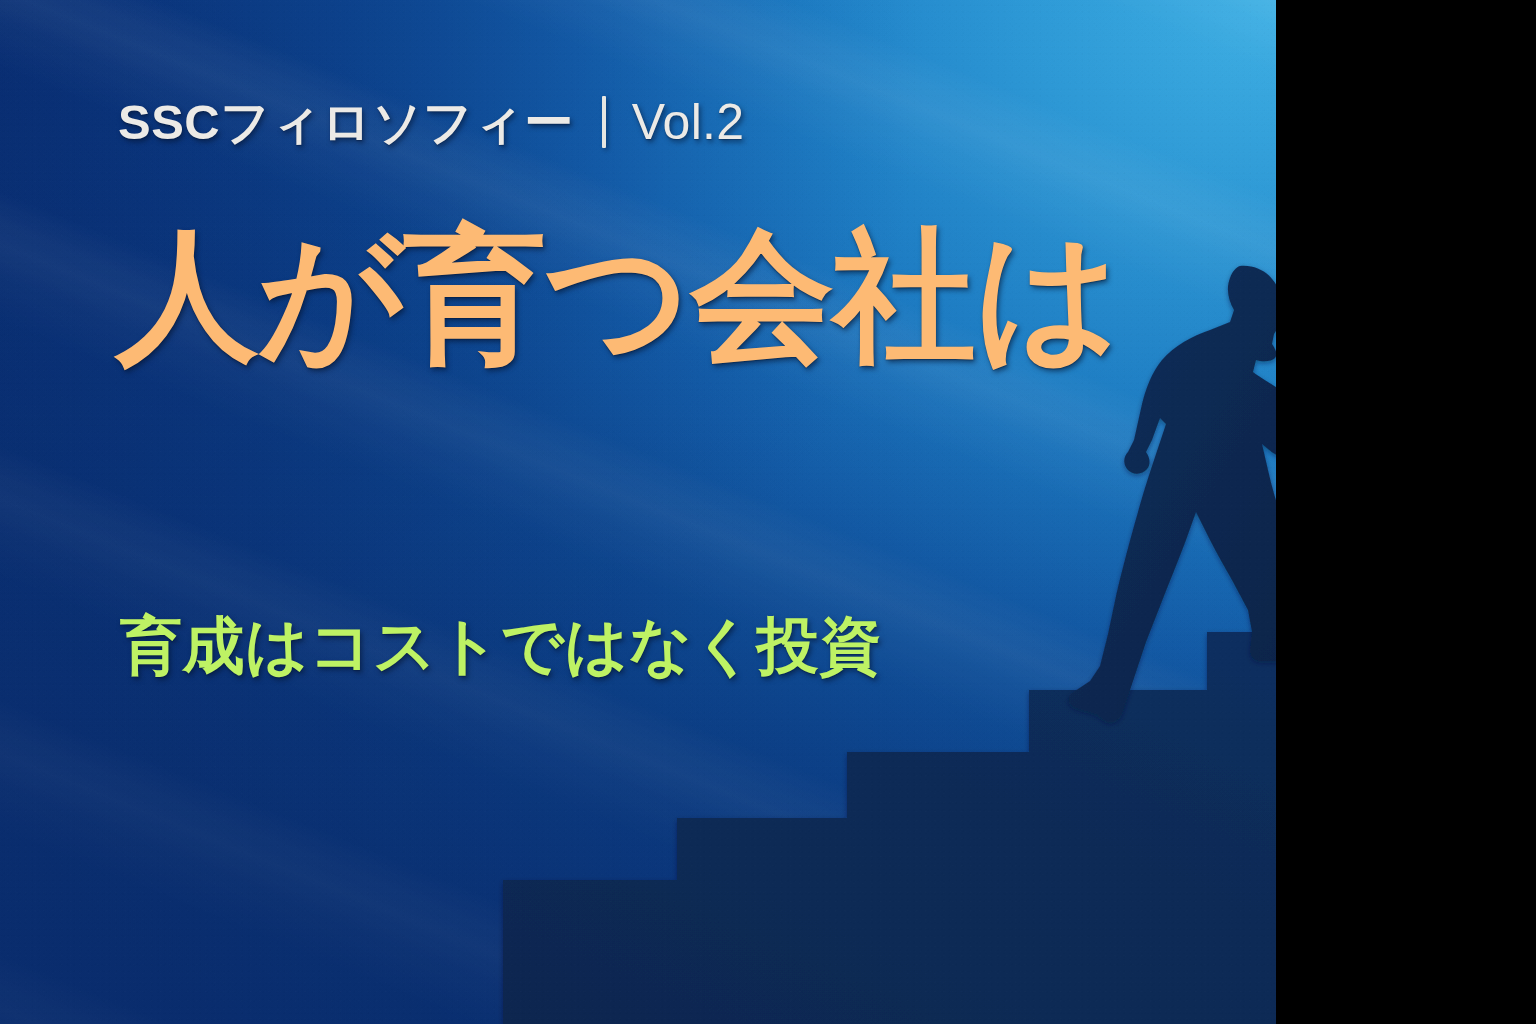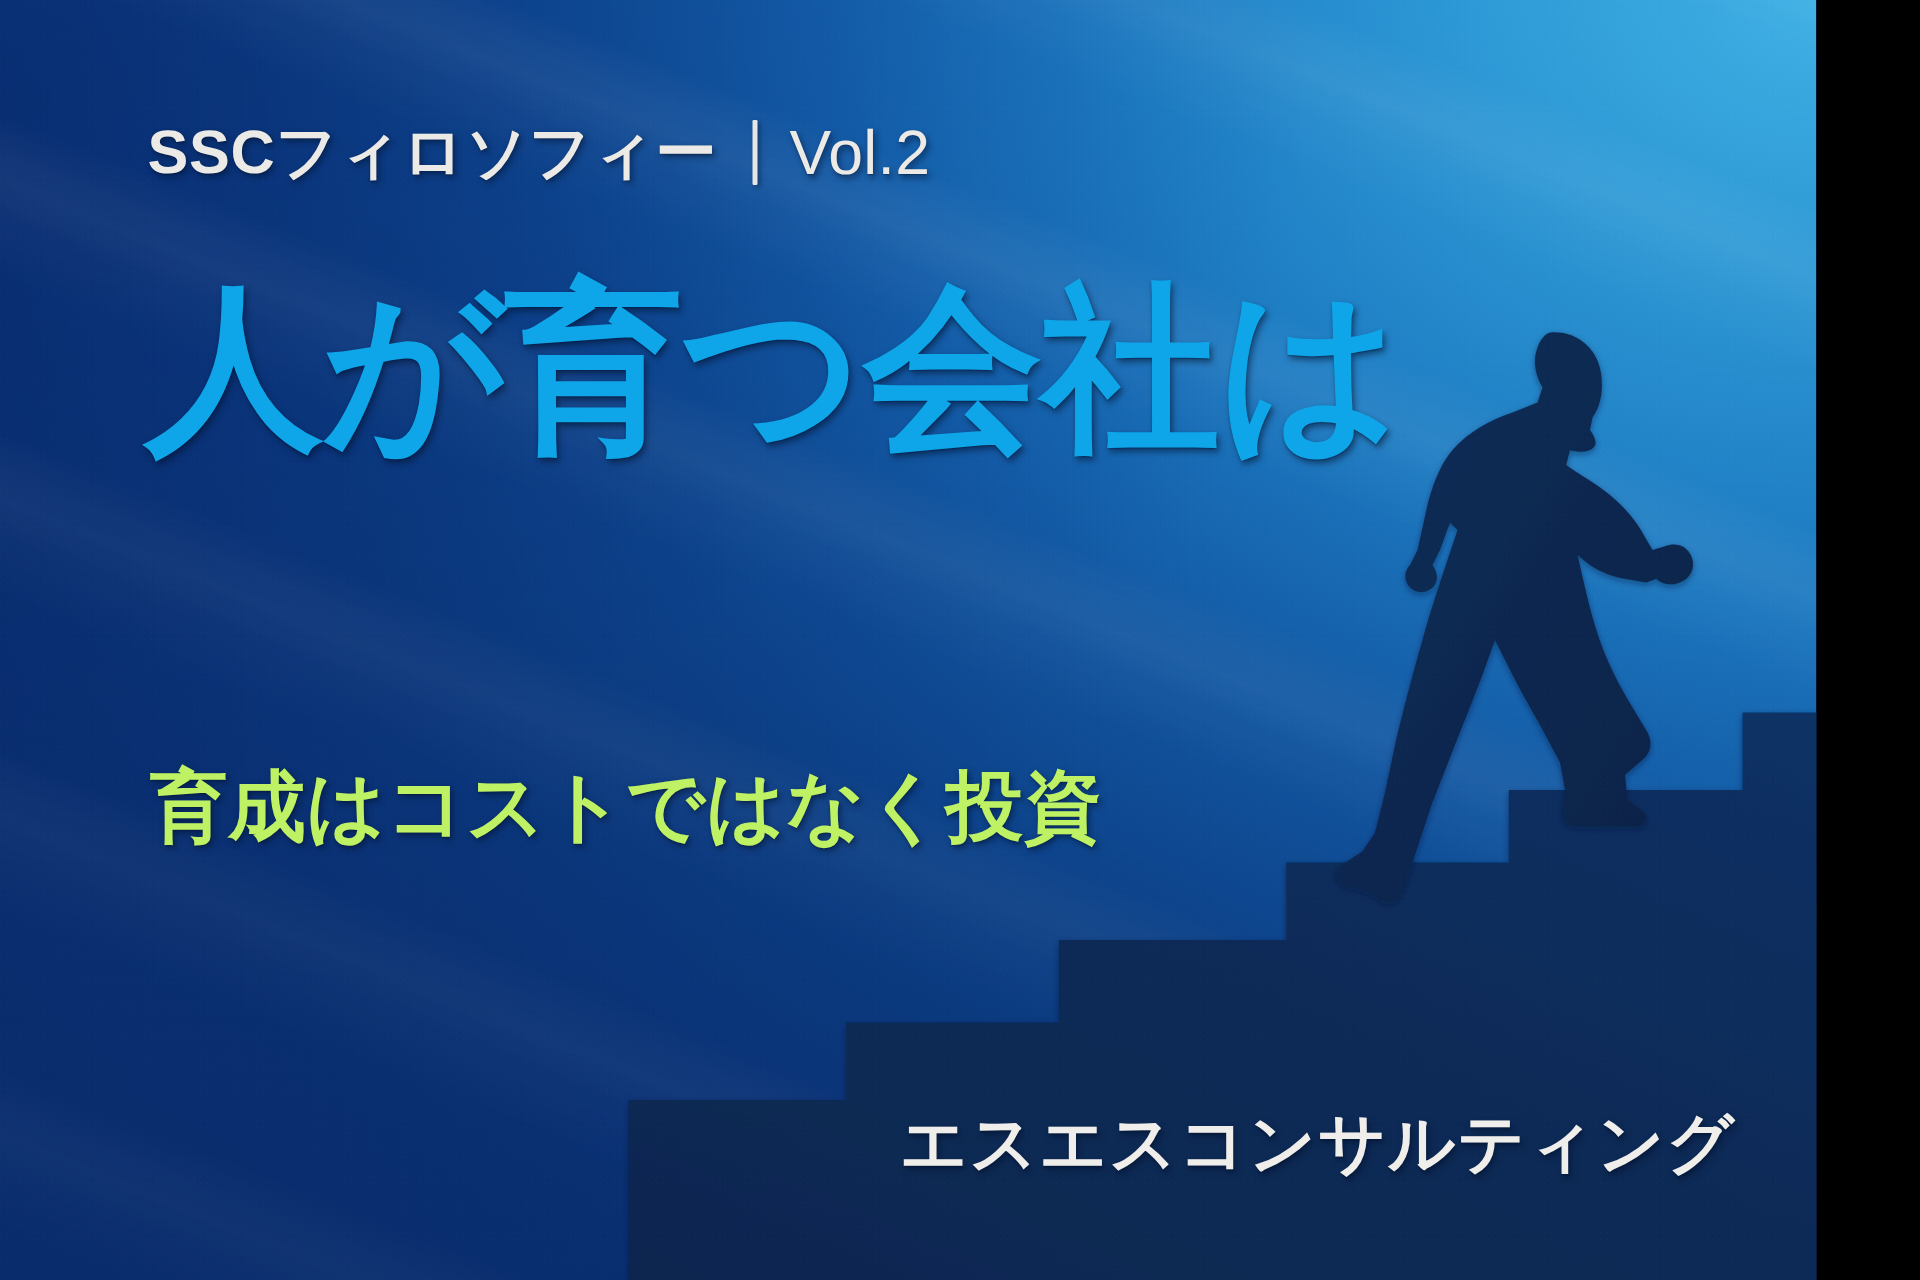--- a/index.html
+++ b/index.html
@@ -2,21 +2,21 @@
 <html><head>
 <meta charset="utf-8">
 <style>
   html, body {
     margin: 0;
     padding: 0;
     background: #000;
   }
   #canvas {
     position: relative;
-    width: 1453px;
+    width: 1276px;
     height: 1024px;
     overflow: hidden;
     font-family: "Liberation Sans", "DejaVu Sans", sans-serif;
     background: #0d3f86;
   }
 
   
   .bg-base {
     position: absolute;
     inset: 0;
@@ -141,21 +141,21 @@
     position: absolute;
     left: 116px;
     top: 212px;
     width: 1060px;
   }
   .headline-line {
     font-size: 143px;
     font-weight: 900;
     line-height: 1.18;
     letter-spacing: -1px;
-    color: #0ea5e9;
+    color: #fdba74;
     white-space: nowrap;
   }
 
   .subhead {
     position: absolute;
     left: 120px;
     top: 612px;
     font-size: 62px;
     font-weight: 800;
     letter-spacing: 0.5px;
@@ -297,15 +297,14 @@
     <span class="eyebrow-divider"></span>
     <span class="eyebrow-vol txt-shadow">Vol.2</span>
   </div>
 
   <div class="headline">
     <div class="headline-line txt-shadow">人が育つ会社は</div>
   </div>
 
   <div class="subhead txt-shadow">育成はコストではなく投資</div>
 
-  <div class="brand txt-shadow">エスエスコンサルティング</div>
 
 </div>
 
 </body></html>

